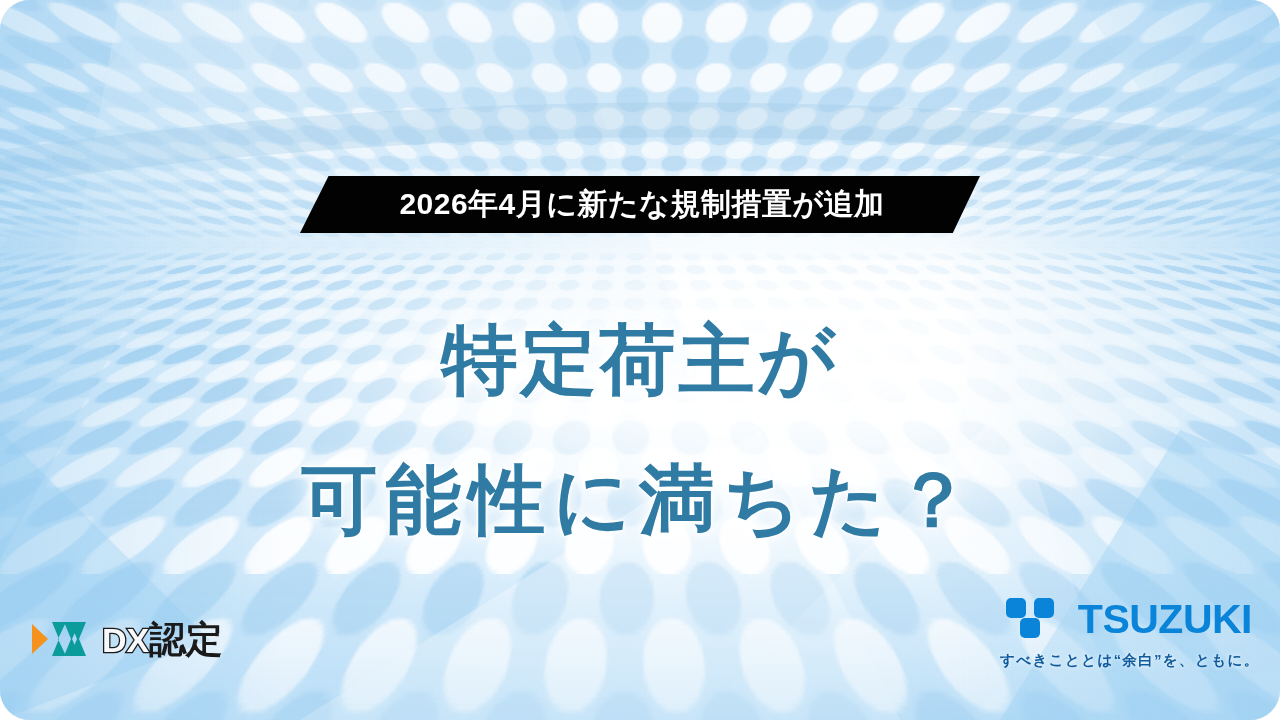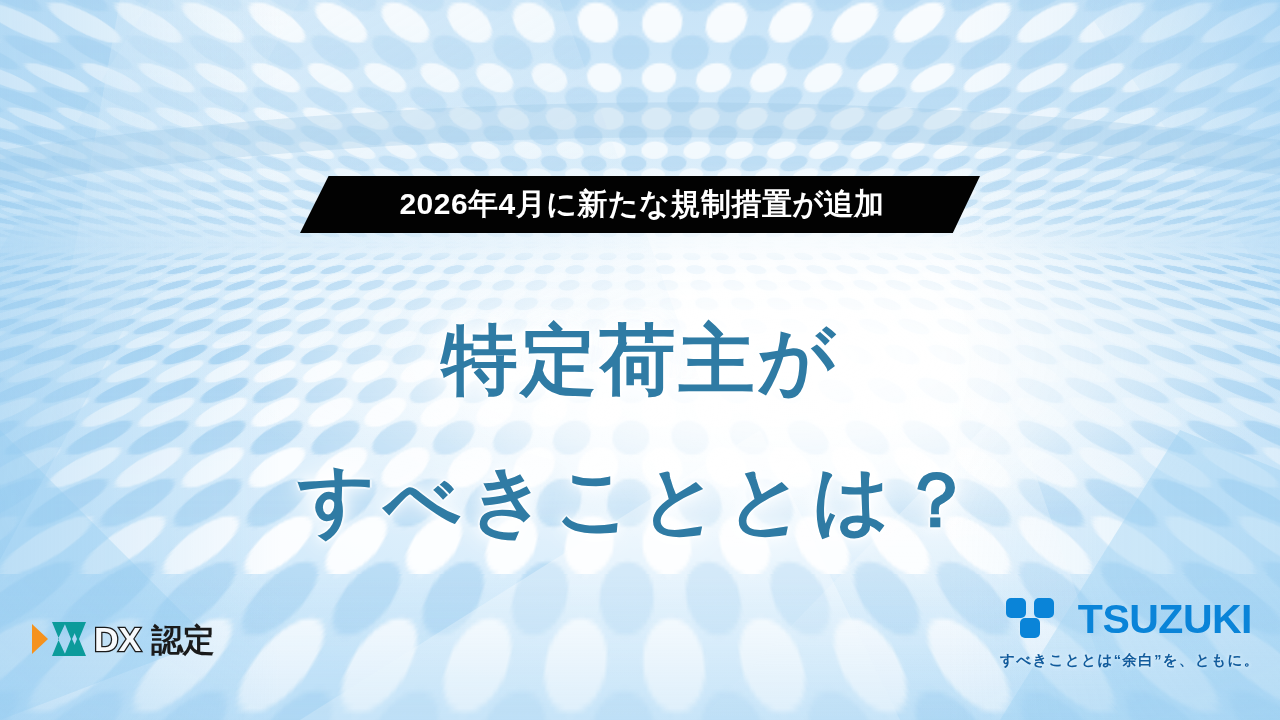--- a/index.html
+++ b/index.html
@@ -11,20 +11,21 @@
   body {
     font-family: "Liberation Sans", "DejaVu Sans", sans-serif;
   }
 
   #stage {
     position: relative;
     width: 1280px;
     height: 720px;
     overflow: hidden;
     background: #eaf5fd;
+    border-radius: 30px;
   }
 
   
   .bg-layer { position: absolute; inset: 0; pointer-events: none; }
 
   
   .bg-base {
     background:
       radial-gradient(ellipse 70% 55% at 62% 46%, #ffffff 0%, #f4fbff 28%, #dff0fc 60%, #cbe7fa 100%),
       linear-gradient(160deg, #e6f4fd 0%, #d7ecfb 45%, #bfe1f8 100%);
@@ -166,41 +167,41 @@
   #headline .hl-line { display: block; margin-top: 43px; }
   #headline .hl-line-2 { letter-spacing: 8px; }
 
   
   #dx-logo {
     position: absolute;
     left: 30px;
     top: 614px;
     display: flex;
     align-items: center;
-    gap: 2px;
+    gap: 10px;
   }
   #dx-logo .dx-text {
     font-size: 34px;
     font-weight: 700;
     color: #1a1a1a;
     letter-spacing: -0.5px;
     line-height: 1;
     display: flex;
     align-items: baseline;
   }
   #dx-logo .dx-latin {
     color: #f7f9fb;
     -webkit-text-stroke: 2.6px #1a1a1a;
     paint-order: stroke fill;
     letter-spacing: 0px;
   }
   #dx-logo .dx-kanji {
     color: #1a1a1a;
-    font-size: 32px;
-    margin-left: 10px;
+    font-size: 37px;
+    margin-left: 0;
   }
 
   
   #tsuzuki-logo {
     position: absolute;
     right: 28px;
     top: 596px;
     width: 252px;
     text-align: right;
   }
@@ -280,21 +281,21 @@
 
   <div class="bg-layer bg-edges"></div>
 
   <div id="banner">
     <div class="shape"></div>
     <div class="label">2026年4月に新たな規制措置が追加</div>
   </div>
 
   <div id="headline">
     <span class="hl-line hl-line-1">特定荷主が</span>
-    <span class="hl-line hl-line-2">すべきこととは？</span>
+    <span class="hl-line hl-line-2">可能性に満ちた？</span>
   </div>
 
   <div id="dx-logo">
     <svg width="62" height="50" viewBox="0 0 62 50">
       <polygon points="2,10 2,40 18,25" fill="#f5921e"></polygon>
       <polygon points="22,8 36,8 28,25 36,42 22,42 29,25" fill="#0c9b9b"></polygon>
       <polygon points="40,8 56,8 49,25 56,42 40,42 47,25" fill="#0c9b9b"></polygon>
       <polygon points="34,8 50,8 42,25 50,42 34,42 41,25" fill="#0c9b9b"></polygon>
     </svg>
     <div class="dx-text">

